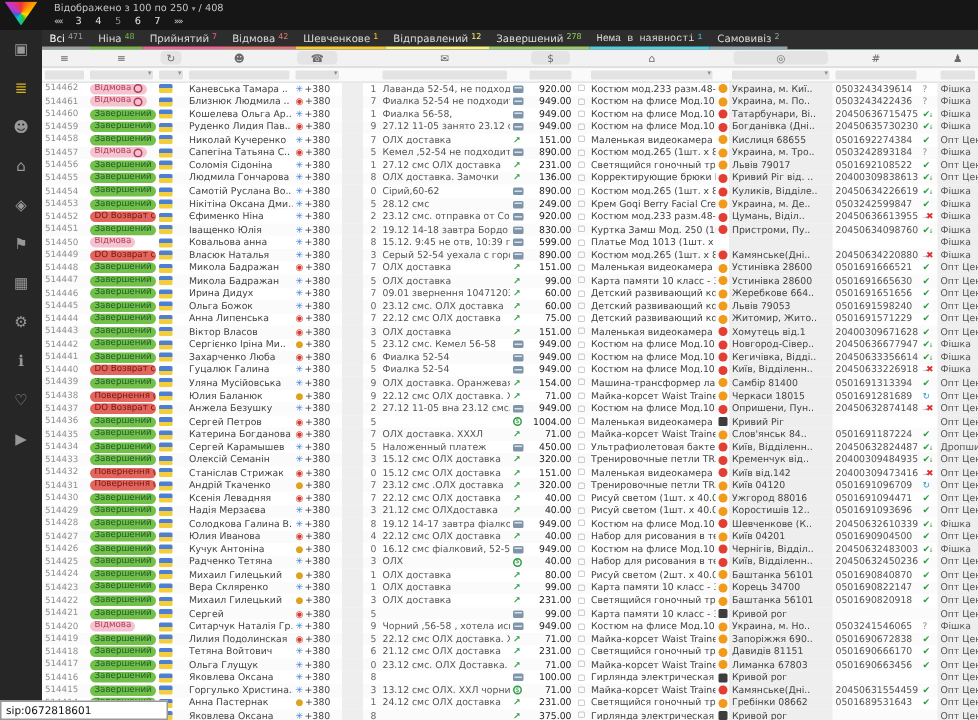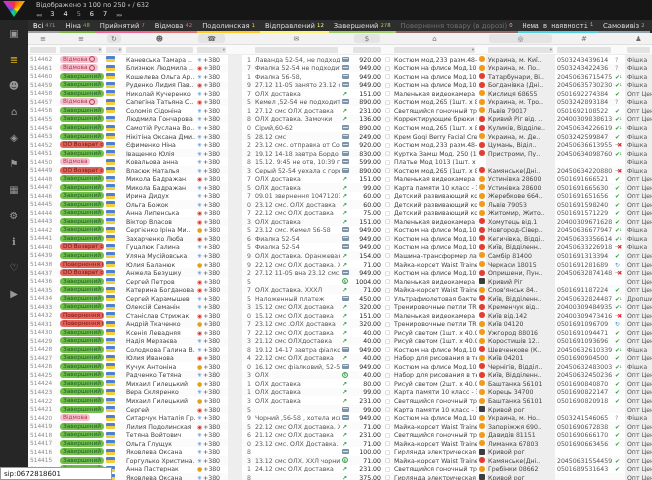--- a/index.html
+++ b/index.html
@@ -82,21 +82,21 @@
        box-sizing:border-box;display:flex;align-items:center;padding-left:3px;font-size:7px;color:#111;}
 </style>
 </head>
 <body>
 
 <div class="topbar">
   <div class="logo"></div>
   <div class="info">
     <span>Відображено з 100 по 250</span>
     <span class="caret">▾</span>
-    <span>/ 632</span>
+    <span>/ 408</span>
   </div>
   <div class="pager" id="pager">
       <span class="nav">««</span>
       <span class="pg">3</span>
       <span class="pg">4</span>
       <span class="pg cur">5</span>
       <span class="pg">6</span>
       <span class="pg">7</span>
       <span class="nav">»»</span>
     </div>
@@ -128,34 +128,30 @@
       </div>
       <div class="tab" style="border-bottom-color: rgb(240, 98, 146);">
         <span>Прийнятий</span>
         <span class="cnt" style="color: rgb(240, 98, 146);">7</span>
       </div>
       <div class="tab" style="border-bottom-color: rgb(229, 115, 115);">
         <span>Відмова</span>
         <span class="cnt" style="color: rgb(229, 115, 115);">42</span>
       </div>
       <div class="tab" style="border-bottom-color: rgb(255, 202, 40);">
-        <span>Подолинская</span>
+        <span>Шевченкове</span>
         <span class="cnt" style="color: rgb(255, 202, 40);">1</span>
       </div>
       <div class="tab" style="border-bottom-color: rgb(255, 241, 118); justify-content: space-between;">
         <span>Відправлений</span>
         <span class="cnt" style="color: rgb(255, 241, 118);">12</span>
       </div>
       <div class="tab" style="border-bottom-color: rgb(156, 204, 101);">
         <span>Завершений</span>
         <span class="cnt" style="color: rgb(156, 204, 101);">278</span>
-      </div>
-      <div class="tab dim" style="border-bottom-color: rgba(239, 154, 154, 0.533);">
-        <span>Повернення товару (в дорозі)</span>
-        <span class="cnt" style="color: rgb(239, 154, 154);">0</span>
       </div>
       <div class="tab" style="border-bottom-color: rgb(77, 208, 225); font-family: Liberation Mono, monospace;">
         <span>Нема в наявності</span>
         <span class="cnt" style="color: rgb(77, 208, 225);">1</span>
       </div>
       <div class="tab" style="border-bottom-color: rgb(144, 164, 174);">
         <span>Самовивіз</span>
         <span class="cnt" style="color: rgb(144, 164, 174);">2</span>
       </div>
     </div>

